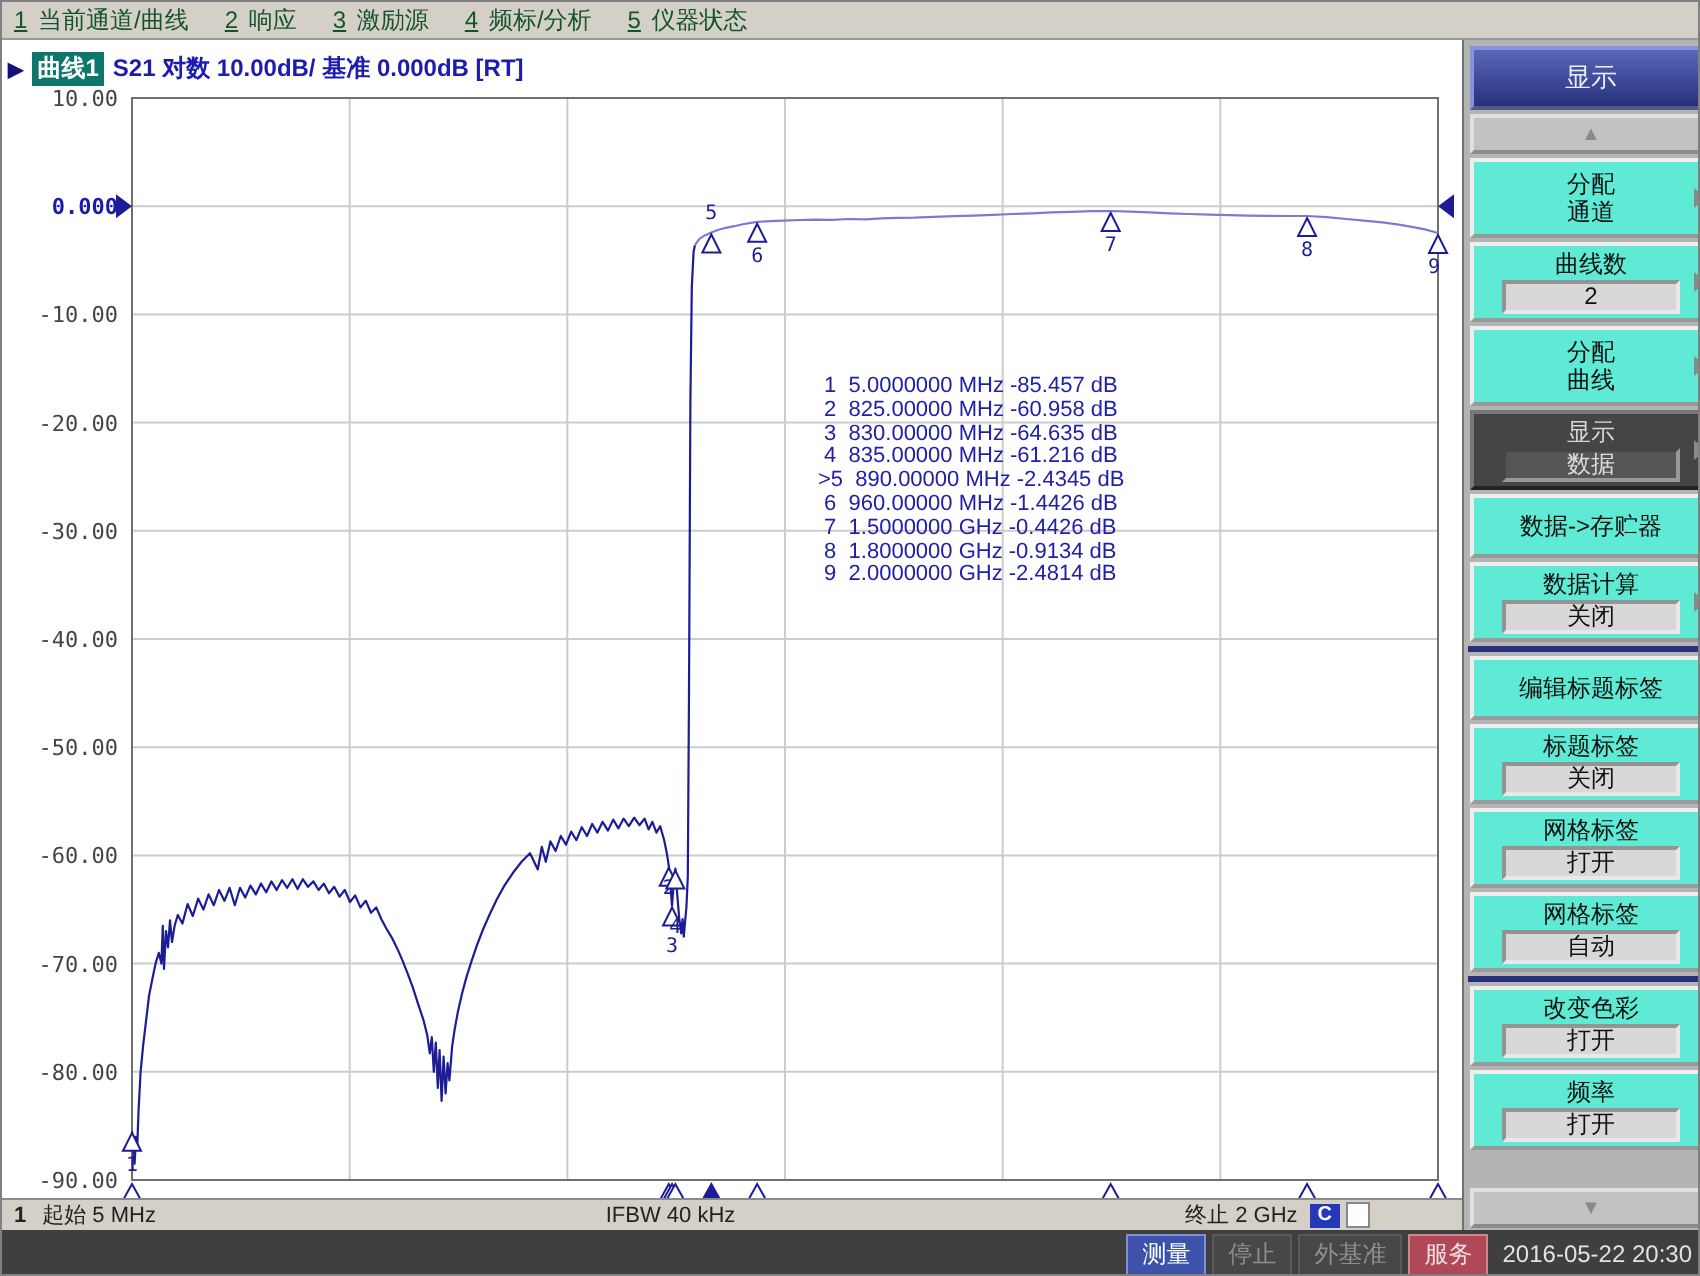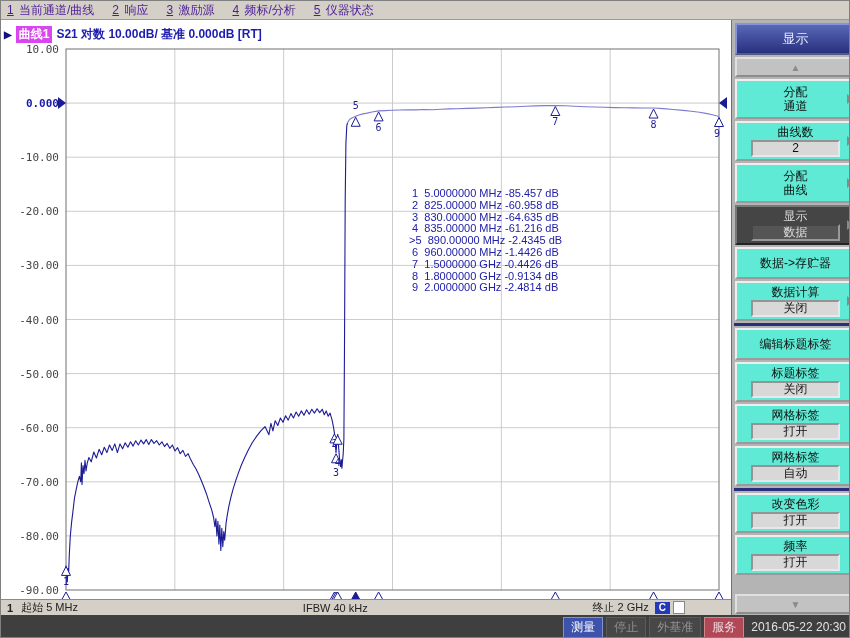--- a/index.html
+++ b/index.html
@@ -5,37 +5,37 @@
   html,body{margin:0;padding:0;}
   body{
     position:relative;width:850px;height:638px;overflow:hidden;
     background:#d4d0c8;font-family:"Liberation Sans",sans-serif;
     border:1px solid #808080;box-sizing:border-box;
   }
   
   #menubar{
     position:absolute;left:0;top:0;width:850px;height:19px;
     display:flex;align-items:center;gap:18px;padding-left:6px;
-    font-size:12px;color:#4c1d95;border-bottom:1px solid #9a9a9a;box-sizing:border-box;
+    font-size:12px;color:#14532d;border-bottom:1px solid #9a9a9a;box-sizing:border-box;
     background:#d4d0c8;
   }
   .menu-item{cursor:default;white-space:nowrap;}
   .menu-item u{margin-right:2px;}
   
   #main{
     position:absolute;left:0;top:19px;width:730px;height:579px;
     background:#ffffff;
   }
   #plot{position:absolute;left:0;top:0;width:730px;height:579px;}
   #trace-status{
     position:absolute;left:3px;top:6px;font-size:12px;font-weight:bold;
     color:#1c1cb0;display:flex;align-items:center;gap:4px;white-space:nowrap;
   }
   #ts-pointer{color:#101080;font-size:10px;}
-  #ts-chip{background:#d946ef;color:#ffffff;padding:0 3px;}
+  #ts-chip{background:#0f766e;color:#ffffff;padding:0 3px;}
   #marker-table{
     position:absolute;left:408px;top:168px;
     font-family:Liberation Sans, sans-serif;font-size:11px;line-height:11.8px;
     color:#2020a8;white-space:pre;
   }
   
   #freqbar{
     position:absolute;left:0;top:598px;width:730px;height:16px;
     background:#d4d0c8;border-top:1px solid #8a8a8a;box-sizing:border-box;
     display:flex;align-items:center;font-size:11px;color:#222;

